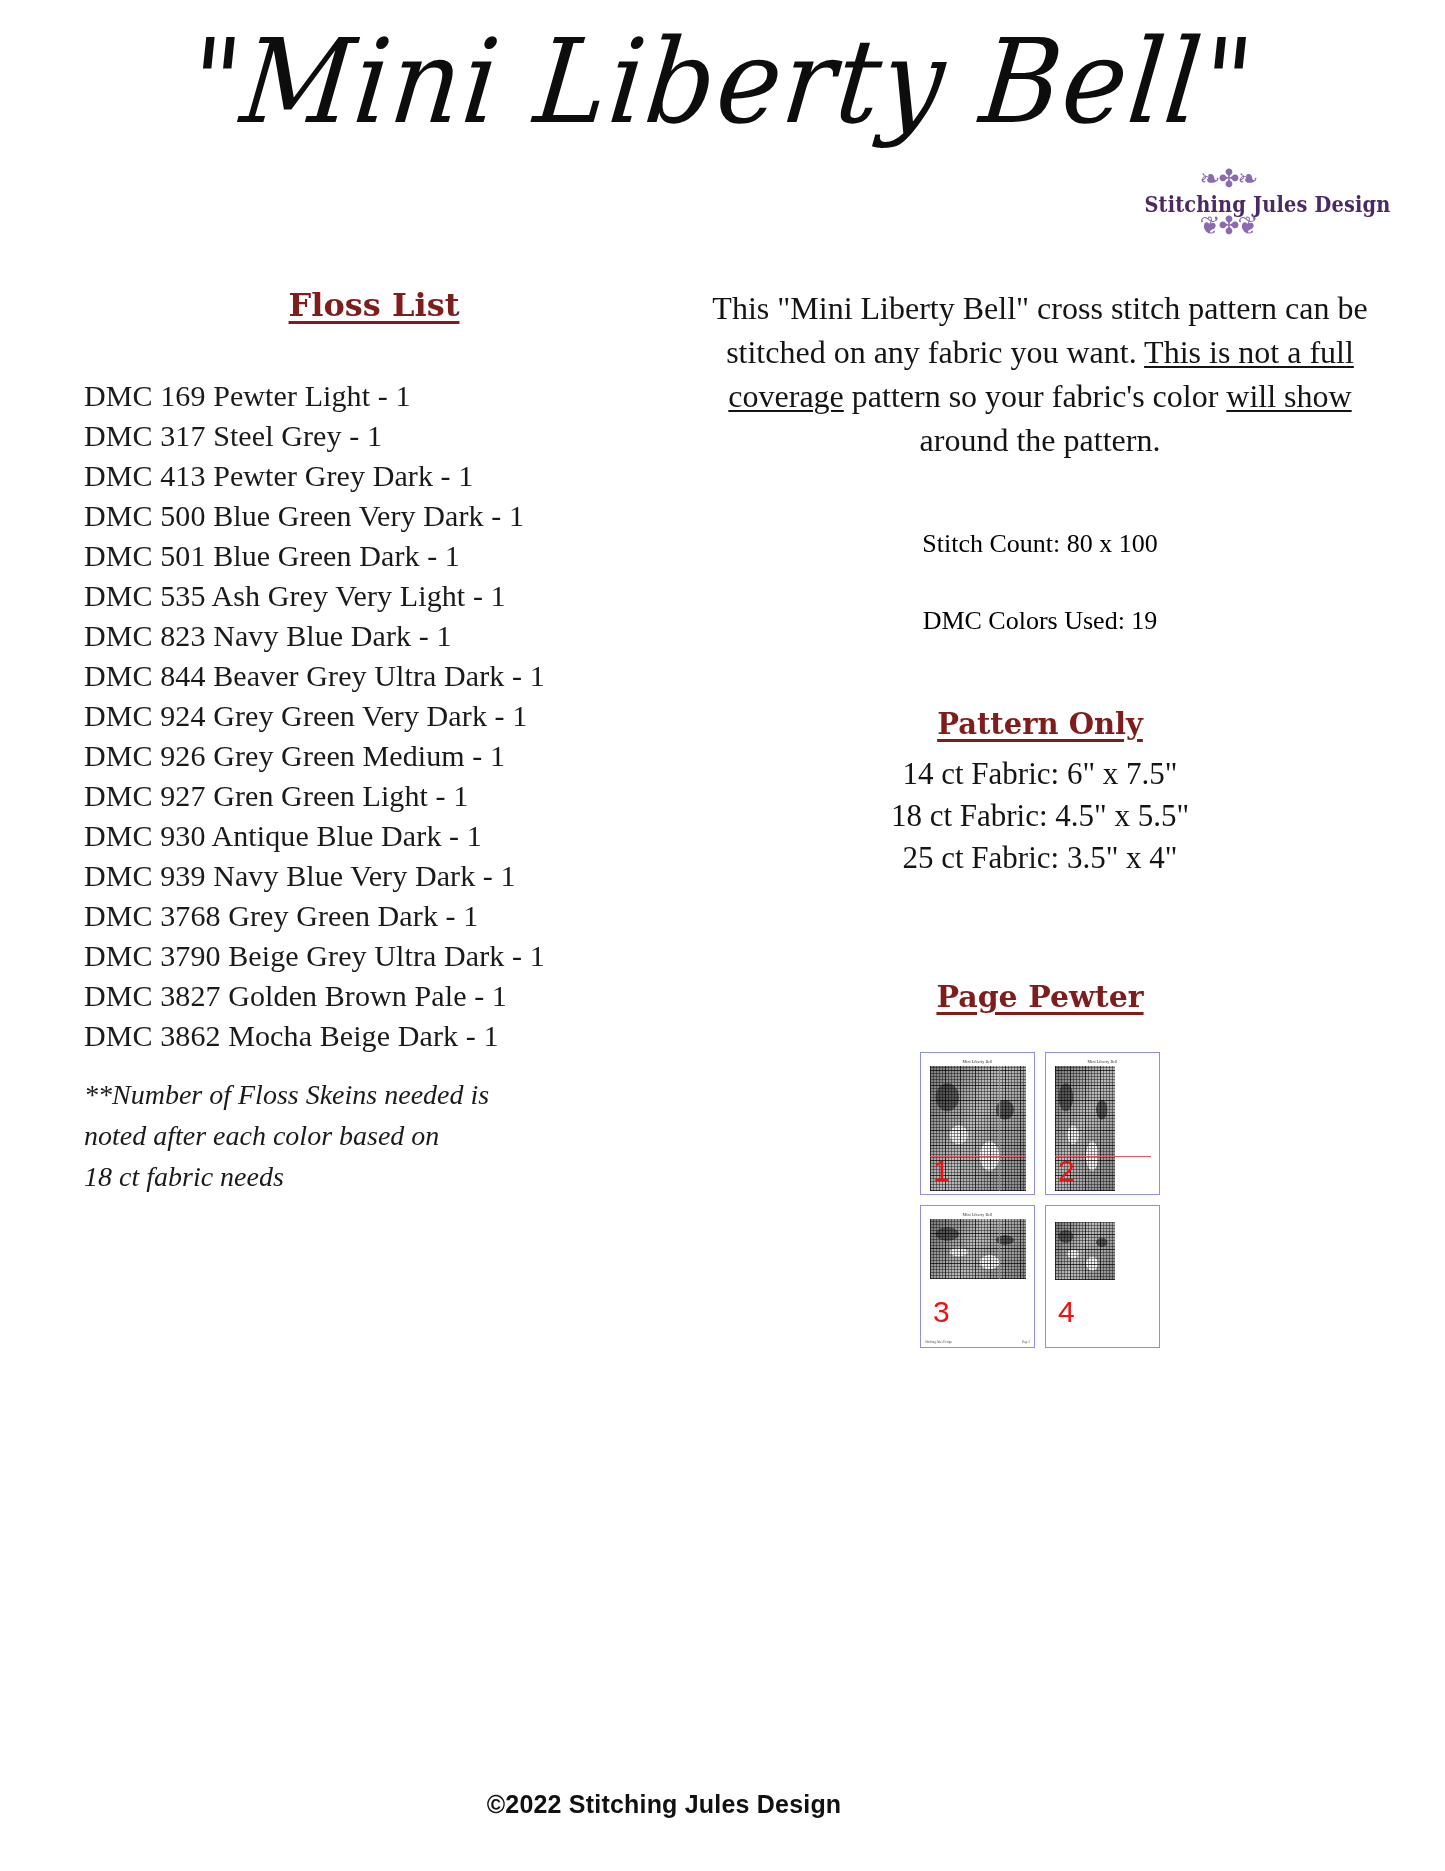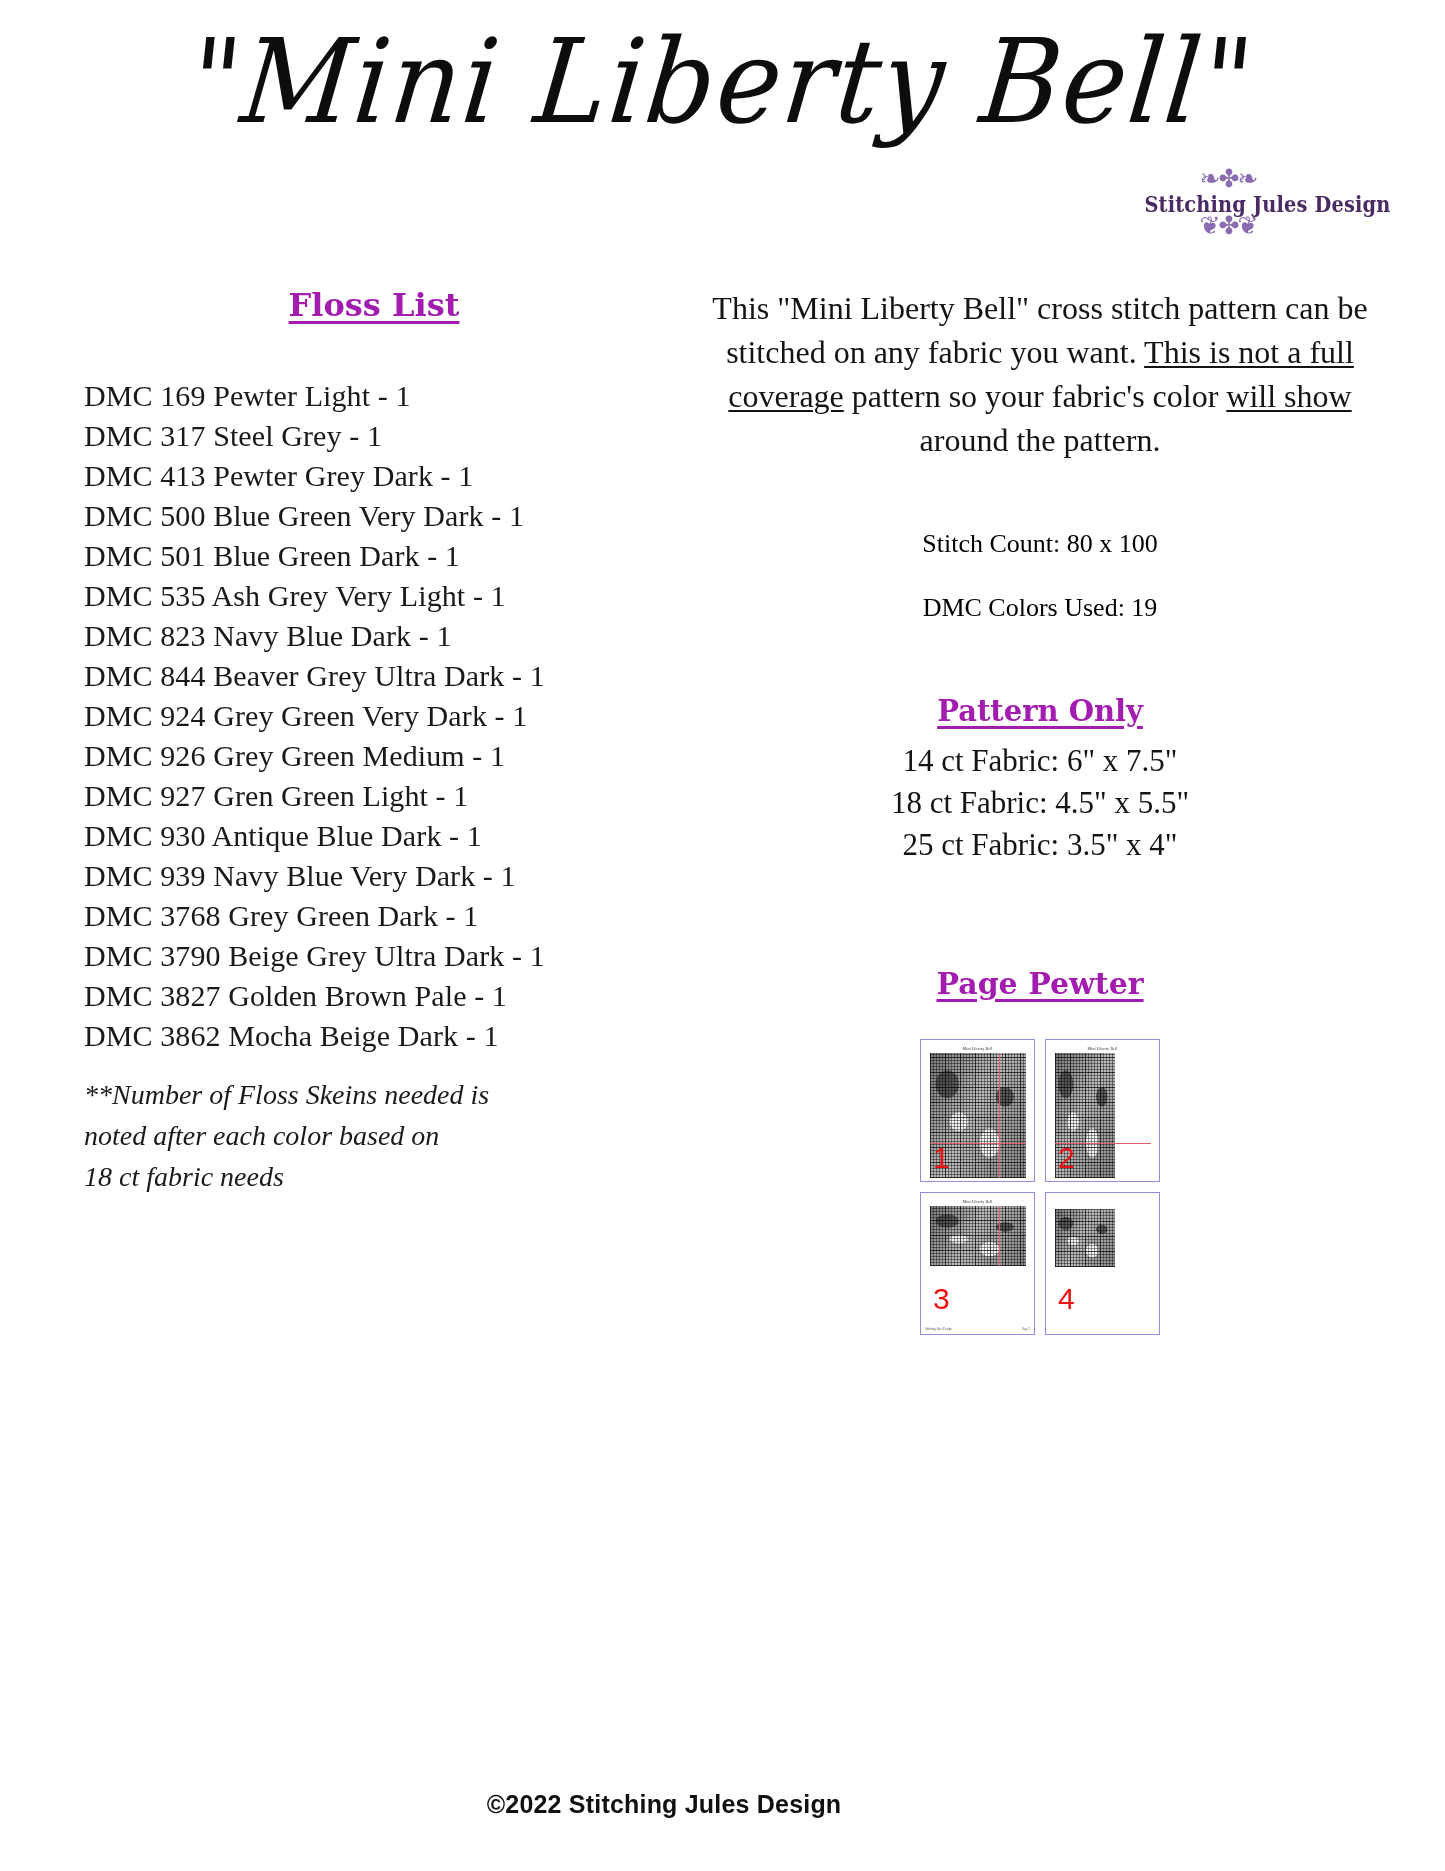--- a/index.html
+++ b/index.html
@@ -81,21 +81,21 @@
 
   .section-head {
     text-align: center;
     font-family: "DejaVu Serif", serif;
     font-weight: 700;
     font-size: 32px;
     text-decoration: underline;
     text-underline-offset: 5px;
     text-decoration-thickness: 3px;
     margin: 0 0 52px 0;
-    color: #a21caf;
+    color: #7f1d1d;
   }
   .section-head.pattern-only { font-size: 29px; margin: 0 0 12px 0; }
   .section-head.page-layout { font-size: 30px; margin: 0 0 38px 0; }
 
   .floss-line {
     font-size: 30px;
     line-height: 40px;
     letter-spacing: 0.1px;
     white-space: nowrap;
     color: #1a1a1a;
@@ -117,21 +117,21 @@
   }
   .u { text-decoration: underline; text-underline-offset: 3px; text-decoration-thickness: 2px; }
 
   .stat {
     text-align: center;
     font-size: 26px;
     line-height: 40px;
     color: #000000;
   }
   .stat.count { margin-top: 62px; }
-  .stat.colors { margin-top: 24px; }
+  .stat.colors { margin-top: 37px; }
 
   .pattern-block { margin-top: 66px; }
   .fabric-line {
     text-align: center;
     font-size: 31px;
     line-height: 42px;
     color: #141414;
   }
 
   

